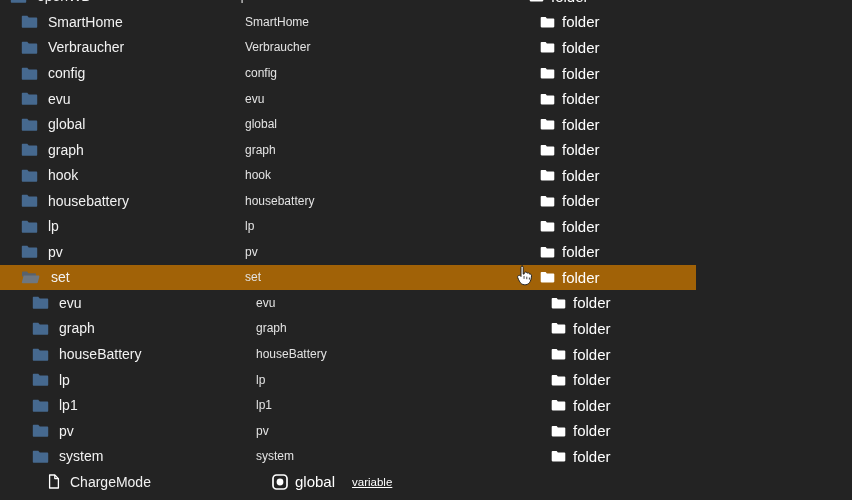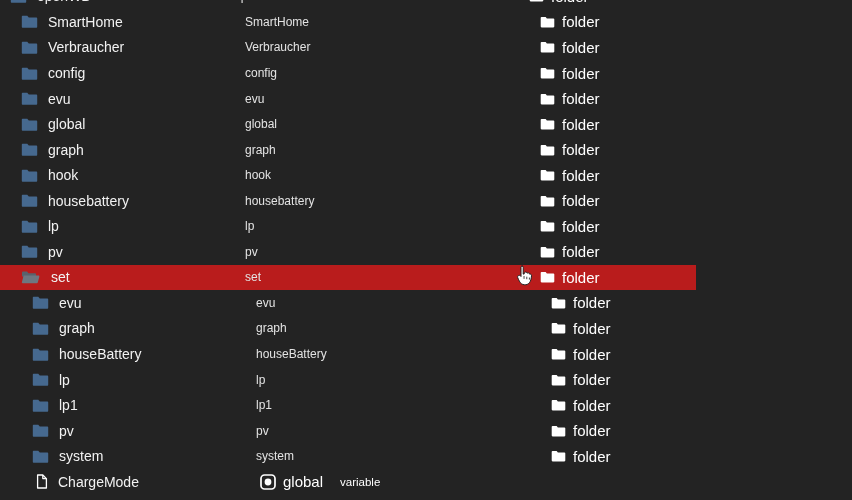--- a/index.html
+++ b/index.html
@@ -10,21 +10,21 @@
     font-family:"Liberation Sans", sans-serif;
   }
   #viewport{position:relative;width:852px;height:500px;overflow:hidden;}
   #tree{position:absolute;left:0;top:-16.4px;width:852px;}
   .row{
     display:flex;
     height:25.56px;
     align-items:center;
     width:696px;
   }
-  .row.selected{background:#b91c1c;}
+  .row.selected{background:#a16207;}
   .col-tree{
     width:224px;flex:none;
     display:flex;align-items:center;
     overflow:hidden;
   }
   .tree-icon{display:flex;flex:none;margin-right:10px;}
   .tree-label{
     font-size:14px;color:#f2f2f2;white-space:nowrap;
   }
   .col-topic{
@@ -33,21 +33,21 @@
     font-size:12px;color:#e3e3e3;white-space:nowrap;
     overflow:hidden;
   }
   .col-type{
     flex:1;
     display:flex;align-items:center;
     overflow:hidden;
   }
   .type-icon{display:flex;flex:none;margin-right:7px;}
   .type-label{font-size:15px;color:#ffffff;white-space:nowrap;}
-  .extra-label{font-size:11.5px;color:#ffffff;margin-left:17px;white-space:nowrap;}
+  .extra-label{font-size:11.5px;color:#ffffff;margin-left:17px;white-space:nowrap;text-decoration:underline;}
   #cursor{
     position:absolute;left:514px;top:264px;
     width:22px;height:29px;
     pointer-events:none;z-index:50;
   }
 </style>
 </head>
 <body>
 
 <div id="viewport">
@@ -408,21 +408,21 @@
         <div class="col-type">
           <span class="type-icon">
             <svg width="15" height="12" viewBox="0 0 17 13">
     <path d="M.8 1.8C.8 1.25 1.25.8 1.8.8h4.1c.3 0 .58.13.77.36l1.1 1.34h7.43c.55 0 1 .45 1 1v8.2c0 .55-.45 1-1 1H1.8c-.55 0-1-.45-1-1V1.8z" fill="#ffffff"></path>
   </svg>
           </span>
           <span class="type-label">folder</span>
         </div>
       </div>
       <div class="row">
-        <div class="col-tree" style="padding-left:36px">
+        <div class="col-tree" style="padding-left:48px">
           <span class="tree-icon">
             <svg width="12" height="15" viewBox="0 0 12 15">
     <path d="M1.6 1h5.2l3.6 3.6v9.4H1.6z" fill="none" stroke="#ffffff" stroke-width="1.3" stroke-linejoin="round"></path>
     <path d="M6.8 1v3.6h3.6" fill="none" stroke="#ffffff" stroke-width="1.3" stroke-linejoin="round"></path>
   </svg>
           </span>
           <span class="tree-label">ChargeMode</span>
         </div>
         <div class="col-type">
           <span class="type-icon">

